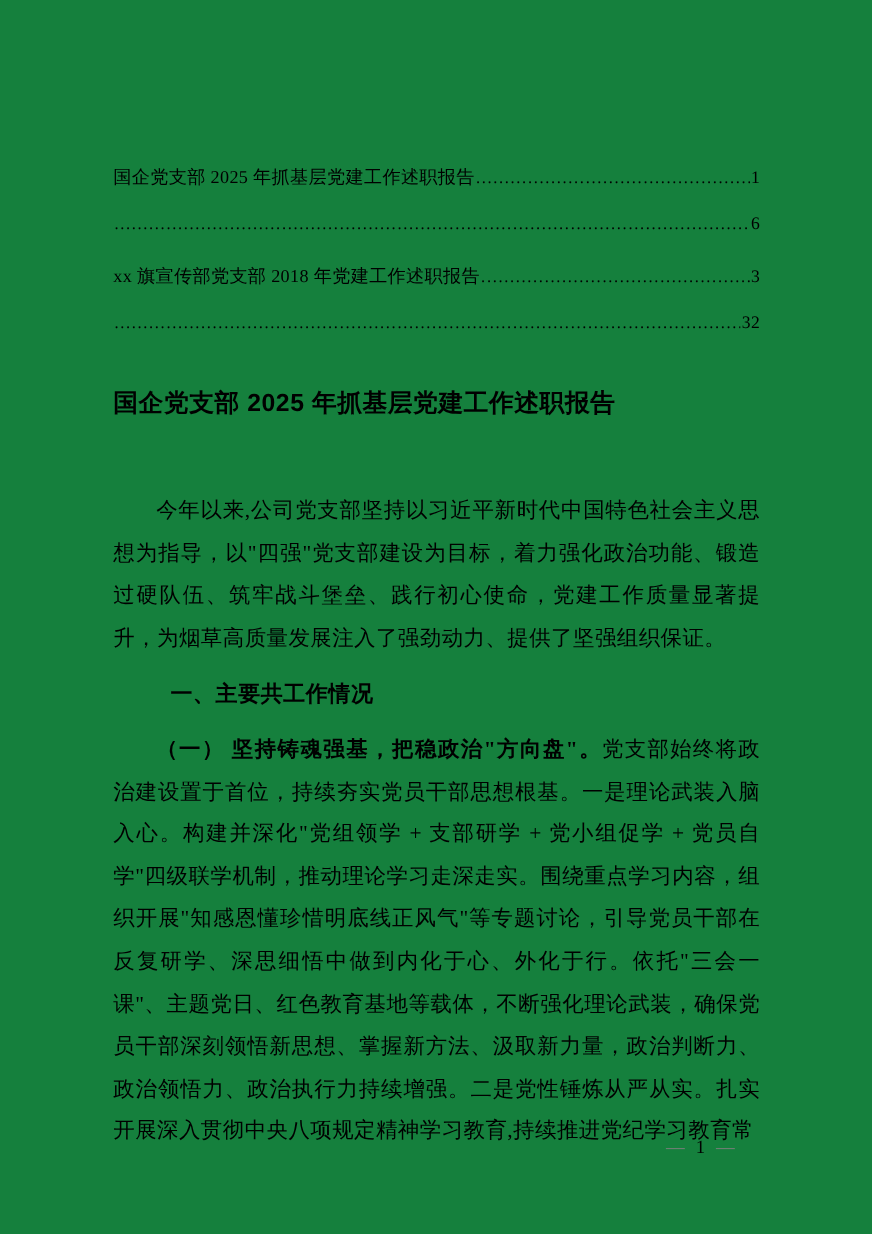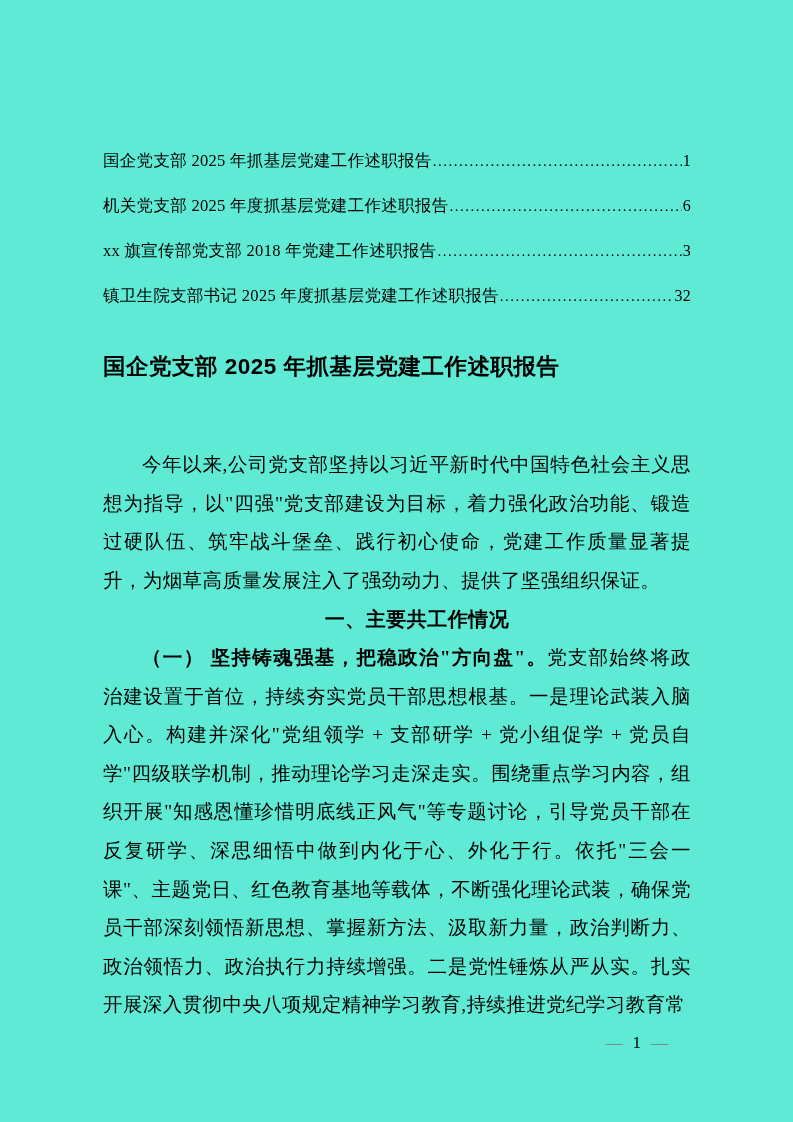--- a/index.html
+++ b/index.html
@@ -13,21 +13,21 @@
     position: relative;
     font-family: "Liberation Serif", "DejaVu Serif", serif;
     color: #000000;
     overflow: hidden;
   }
   .page {
     position: absolute;
     inset: 0;
     box-sizing: border-box;
     padding: 150px 102px 0 103px;
-    background: #5eead4;
+    background: #15803d;
   }
   
   .toc {
     margin: 0 0 45px 0;
   }
   .toc-row {
     display: flex;
     align-items: baseline;
     font-size: 16.5px;
     height: 22px;
@@ -71,23 +71,22 @@
     margin: 0;
     letter-spacing: 0.4px;
     word-break: break-all;
   }
   .section-heading {
     font-family: "Liberation Sans", "DejaVu Sans", sans-serif;
     font-weight: bold;
     font-size: 20px;
     line-height: 38.6px;
     text-indent: 2em;
-    margin: 0;
+    margin: 12px;
     letter-spacing: 0.5px;
-    text-align: center;
   }
   .sub-lead {
     font-weight: bold;
     letter-spacing: 0.6px;
   }
   
   .page-footer {
     position: absolute;
     top: 1031px;
     right: 125px;
@@ -108,31 +107,29 @@
 
 <div class="page">
 
   <div class="toc">
     <div class="toc-row">
       <span class="toc-label">国企党支部 2025 年抓基层党建工作述职报告</span>
       <span class="toc-dots">........................................................................................................................</span>
       <span class="toc-page">1</span>
     </div>
     <div class="toc-row">
-      <span class="toc-label">机关党支部 2025 年度抓基层党建工作述职报告</span>
       <span class="toc-dots">........................................................................................................................</span>
       <span class="toc-page">6</span>
     </div>
     <div class="toc-row">
       <span class="toc-label">xx 旗宣传部党支部 2018 年党建工作述职报告</span>
       <span class="toc-dots">........................................................................................................................</span>
       <span class="toc-page">3</span>
     </div>
     <div class="toc-row">
-      <span class="toc-label">镇卫生院支部书记 2025 年度抓基层党建工作述职报告</span>
       <span class="toc-dots">........................................................................................................................</span>
       <span class="toc-page">32</span>
     </div>
   </div>
 
   <h1 class="doc-title">国企党支部 2025 年抓基层党建工作述职报告</h1>
 
   <p class="body-para">今年以来,公司党支部坚持以习近平新时代中国特色社会主义思想为指导，以"四强"党支部建设为目标，着力强化政治功能、锻造过硬队伍、筑牢战斗堡垒、践行初心使命，党建工作质量显著提升，为烟草高质量发展注入了强劲动力、提供了坚强组织保证。</p>
 
   <h2 class="section-heading">一、主要共工作情况</h2>

